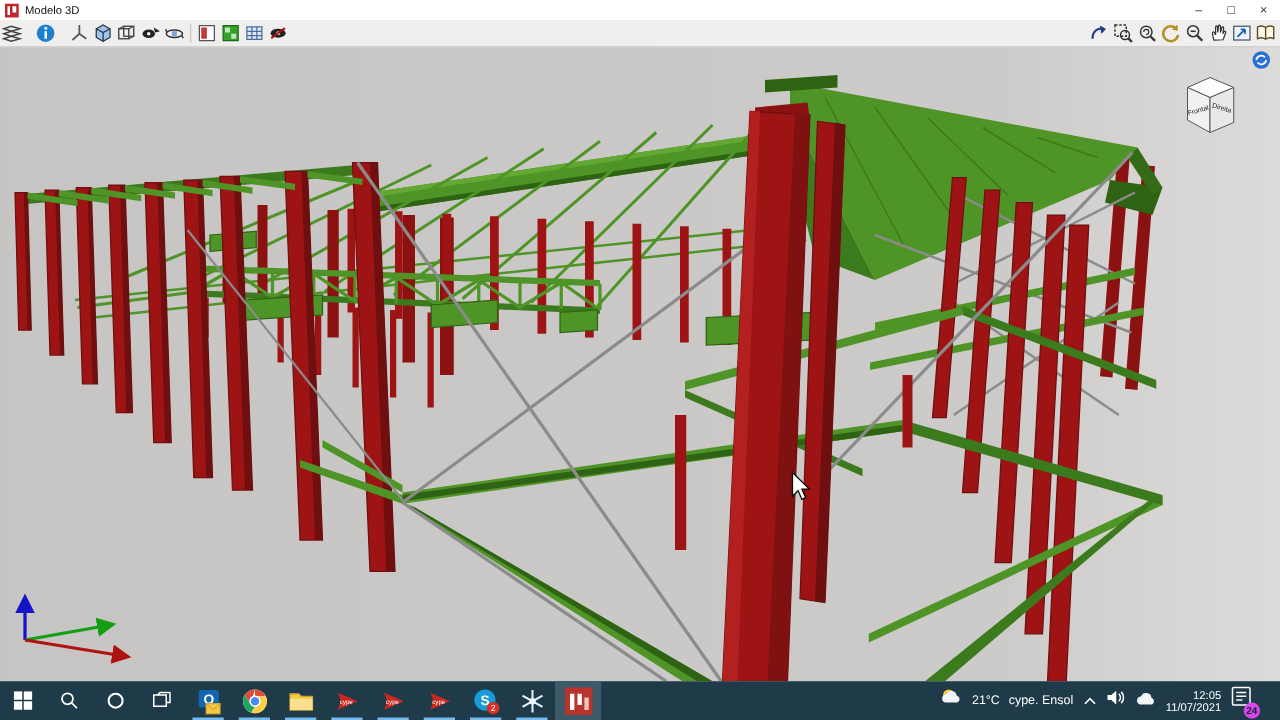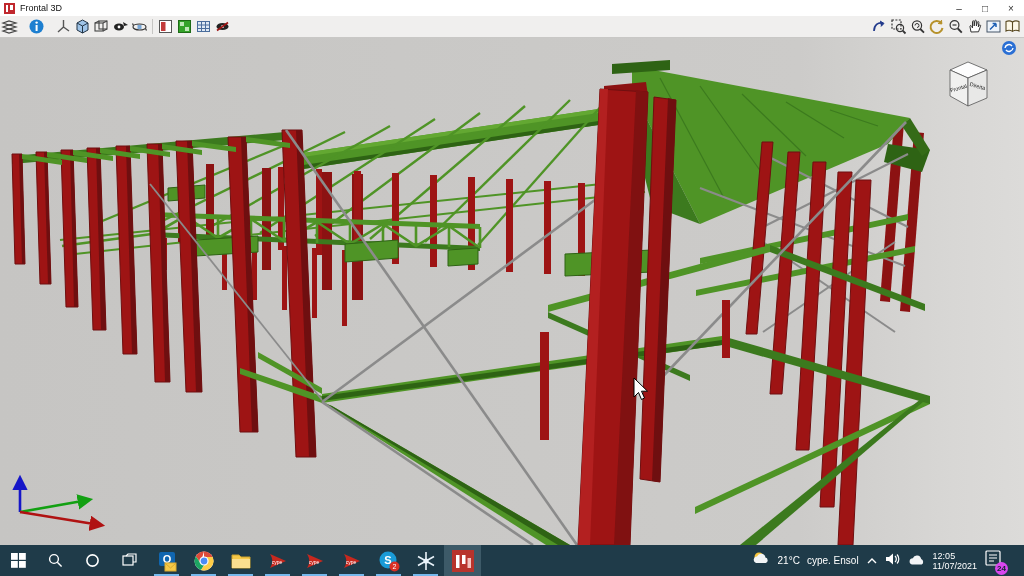--- a/index.html
+++ b/index.html
@@ -27,30 +27,30 @@
             background:linear-gradient(90deg,#c6c5c3 0%,#cccbc9 78%,#d8d7d5 93%,#dcdbd9 100%);}
   .viewport svg{display:block;}
   
   .taskbar{position:absolute;left:0;top:545px;width:1024px;height:31px;background:#1f3b49;
            display:flex;align-items:stretch;color:#fff;}
   .tb-slot{width:37px;display:flex;align-items:center;justify-content:center;position:relative;flex:0 0 auto;}
   .tb-underline{position:absolute;left:6px;right:6px;bottom:0;height:2px;background:#76b9ed;}
   .tb-slot.active{background:#3d5a68;}
   .tray{margin-left:auto;display:flex;align-items:center;gap:7px;padding-right:20px;}
   .tray-text{font-size:10px;white-space:nowrap;}
-  .clock{font-size:9px;line-height:10px;text-align:left;}
+  .clock{font-size:9px;line-height:10px;text-align:right;}
   .chev{font-size:9px;color:#fff;transform:translateY(1px);}
   .badge-num{font-size:8px;color:#10242e;font-weight:bold;}
 </style>
 </head>
 <body>
 
 <div class="titlebar">
   <div class="appicon"></div>
-  <span class="title-text">Frontal 3D</span>
+  <span class="title-text">Modelo 3D</span>
   <div class="win-controls">
     <div class="win-btn">–</div>
     <div class="win-btn">□</div>
     <div class="win-btn">×</div>
   </div>
 </div>
 
 <div class="toolbar">
   <div class="tb-ico">
     <svg width="17" height="17">

